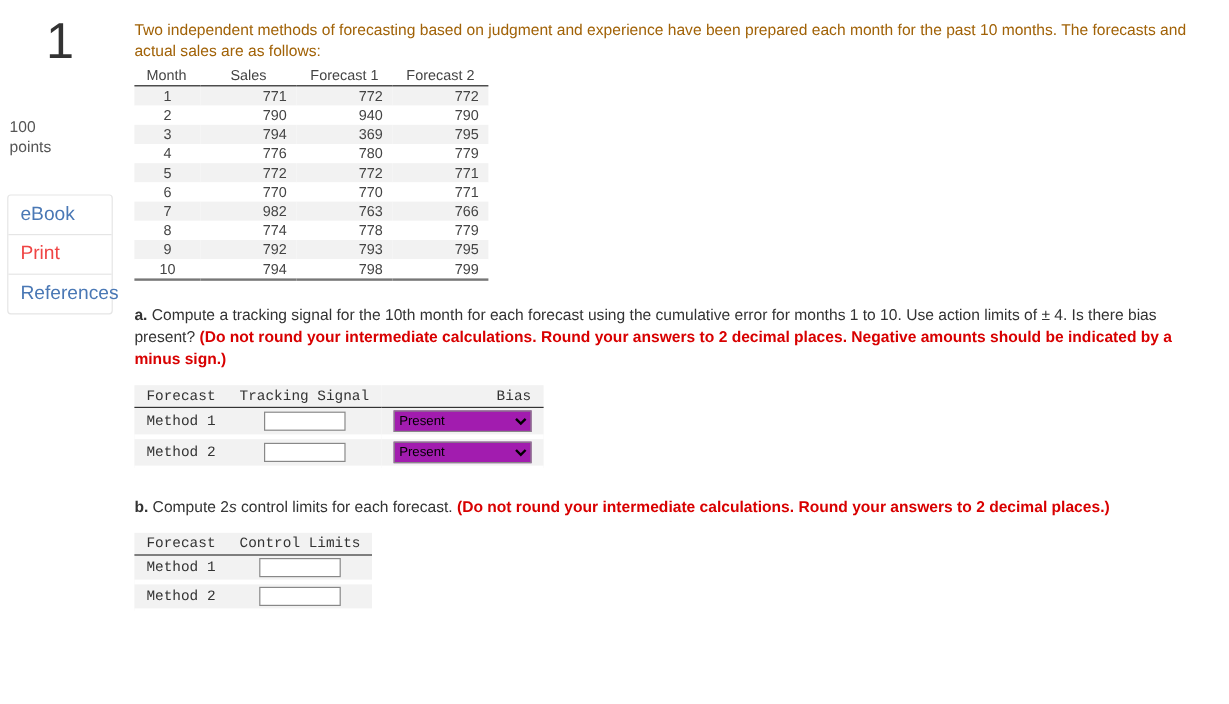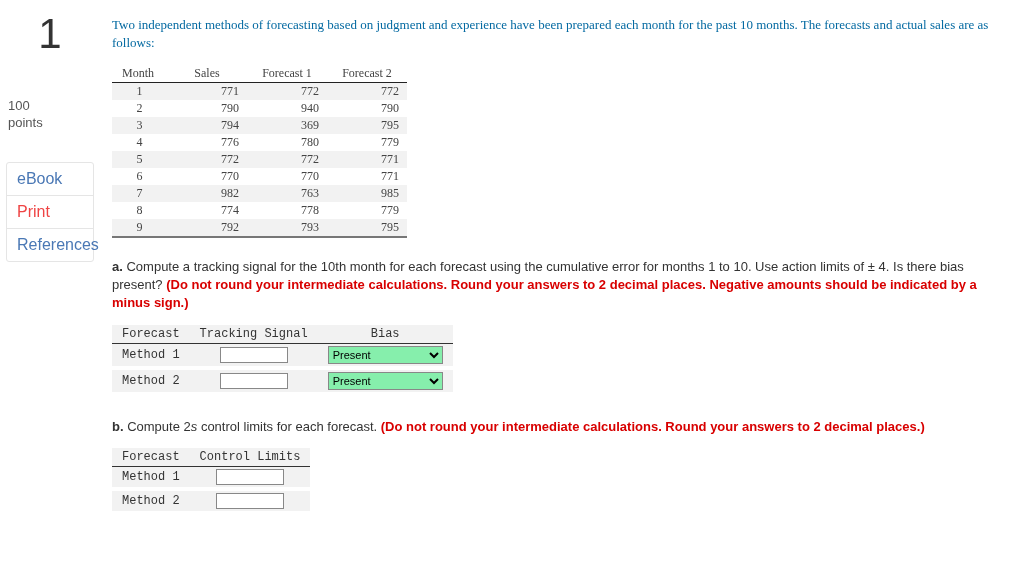--- a/index.html
+++ b/index.html
@@ -6,38 +6,38 @@
   body { font-family: Arial, Helvetica, sans-serif; font-size: 13px; color: #333; background: #fff; }
   .page { display: flex; width: 1024px; }
   .sidebar { width: 100px; flex-shrink: 0; padding-top: 10px; }
   .qnum { font-size: 42px; font-weight: 300; color: #333; text-align: center; margin-bottom: 40px; }
   .points-box { text-align: left; padding-left: 8px; margin-bottom: 30px; color: #555; font-size: 13px; line-height: 1.3; }
   .side-links { border: 1px solid #e5e5e5; border-radius: 3px; margin: 0 6px; }
   .side-link { display: block; padding: 7px 10px; border-bottom: 1px solid #e5e5e5; font-size: 16px; color: #4a78b5; text-decoration: none; }
   .side-link:last-child { border-bottom: none; }
   .side-link:nth-child(2) { color: #ef4444; }
   .main { flex: 1; padding: 16px 20px 16px 12px; }
-  .intro { font-size: 13px; color: #0369a1; line-height: 1.35; margin-bottom: 14px; font-family: Liberation Serif, serif; }
-  .data-table { border-collapse: collapse; margin-bottom: 20px; font-family: Liberation Serif, serif; font-size: 12px; color: #444; }
+  .intro { font-size: 13px; color: #a16207; line-height: 1.35; margin-bottom: 4px; }
+  .data-table { border-collapse: collapse; margin-bottom: 20px; font-family: Liberation Sans, sans-serif; font-size: 12px; color: #444; }
   .data-table th, .data-table td { padding: 1px 8px; text-align: right; background: #fff; }
   .data-table th { border-bottom: 1px solid #222; font-weight: normal; text-align: center; }
   .data-table td:first-child { text-align: center; min-width: 55px; }
   .data-table th:first-child { text-align: left; padding-left:10px; }
   .data-table tr:nth-child(odd) td { background: #f2f2f2; }
   .data-table { border-bottom: 2px solid #777; }
   .section { font-size: 13px; line-height: 1.4; margin-bottom: 12px; }
   .bold { font-weight: bold; }
   .warn { color: #d80000; font-weight: bold; }
   .ans-table { border-collapse: collapse; font-family: "Courier New", monospace; font-size: 12px; margin-bottom: 22px; }
   .ans-table th, .ans-table td { padding: 2px 10px; background: #f2f2f2; border-bottom: 4px solid #fff; }
-  .ans-table th { border-bottom: 1px solid #333; font-weight: normal; text-align: center; }
+  .ans-table th { border-bottom: 1px solid #333; font-weight: normal; text-align: right; }
   .ans-table td.lab { text-align: right; }
   .ans-table { border-bottom: 2px solid #777; }
   input.txt { width: 68px; height: 16px; border: 1px solid #888; font-size: 11px; background: #fff; }
-  select.sel { width: 115px; height: 18px; font-size: 11px; border: 1px solid #888; background: #86efac; }
+  select.sel { width: 115px; height: 18px; font-size: 11px; border: 1px solid #888; background: #a21caf; }
 </style>
 </head>
 <body>
 
 <div class="page">
   <div class="sidebar">
     <div class="qnum">1</div>
     <div class="points-box">
       <div>100</div>
       <div>points</div>
@@ -95,33 +95,39 @@
           <tr>
             <td>6</td>
             <td>770</td>
             <td>770</td>
             <td>771</td>
           </tr>
           <tr>
             <td>7</td>
             <td>982</td>
             <td>763</td>
-            <td>985</td>
+            <td>766</td>
           </tr>
           <tr>
             <td>8</td>
             <td>774</td>
             <td>778</td>
             <td>779</td>
           </tr>
           <tr>
             <td>9</td>
             <td>792</td>
             <td>793</td>
             <td>795</td>
+          </tr>
+          <tr>
+            <td>10</td>
+            <td>794</td>
+            <td>798</td>
+            <td>799</td>
           </tr>
         </tbody>
     </table>
 
     <p class="section">
       <span class="bold">a.</span><span> Compute a tracking signal for the 10th month for each forecast using the cumulative error for months 1 to 10. Use action limits of ± 4. Is there bias present? </span><span class="warn">(Do not round your intermediate calculations. Round your answers to 2 decimal places. Negative amounts should be indicated by a minus sign.)</span>
     </p>
 
     <table class="ans-table">
       <thead>

